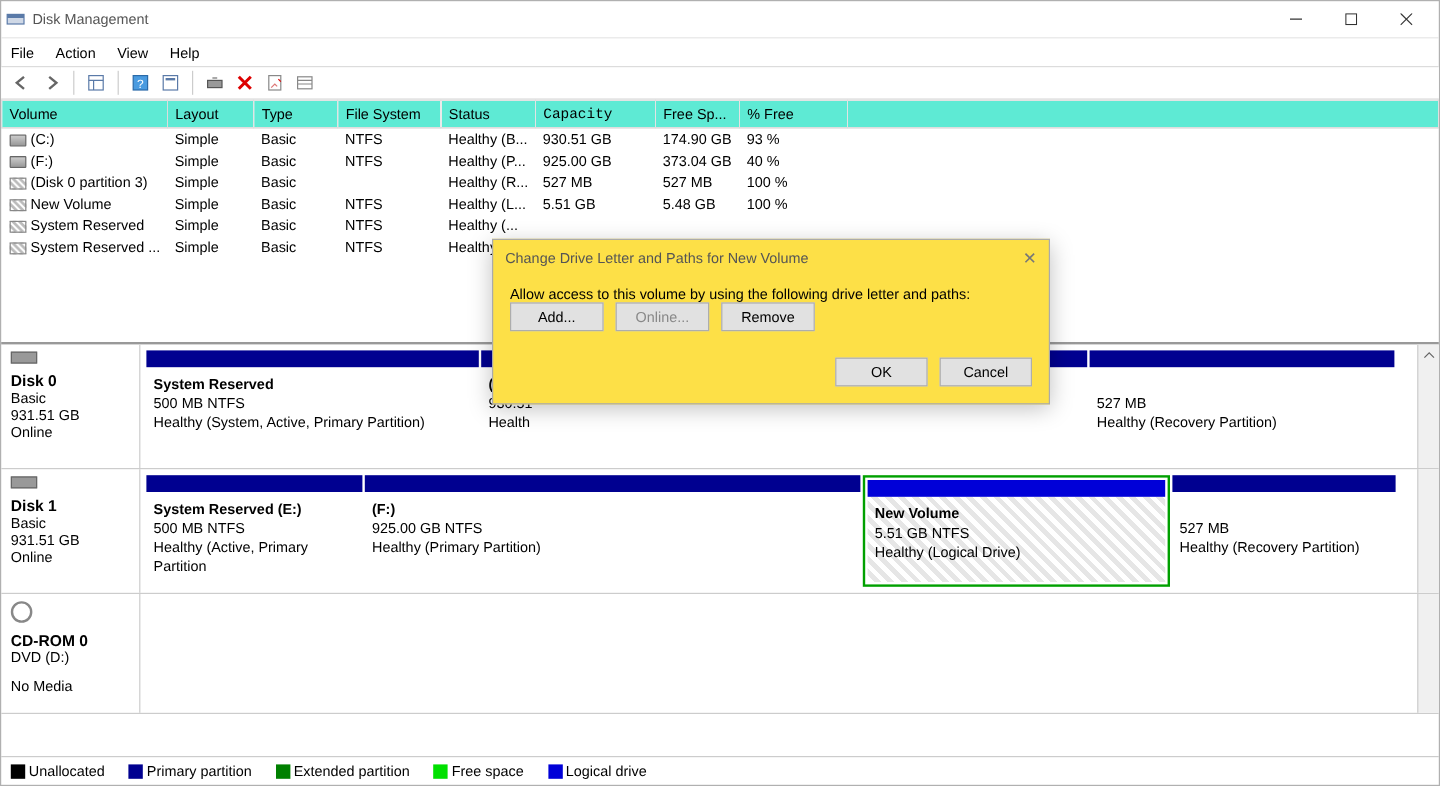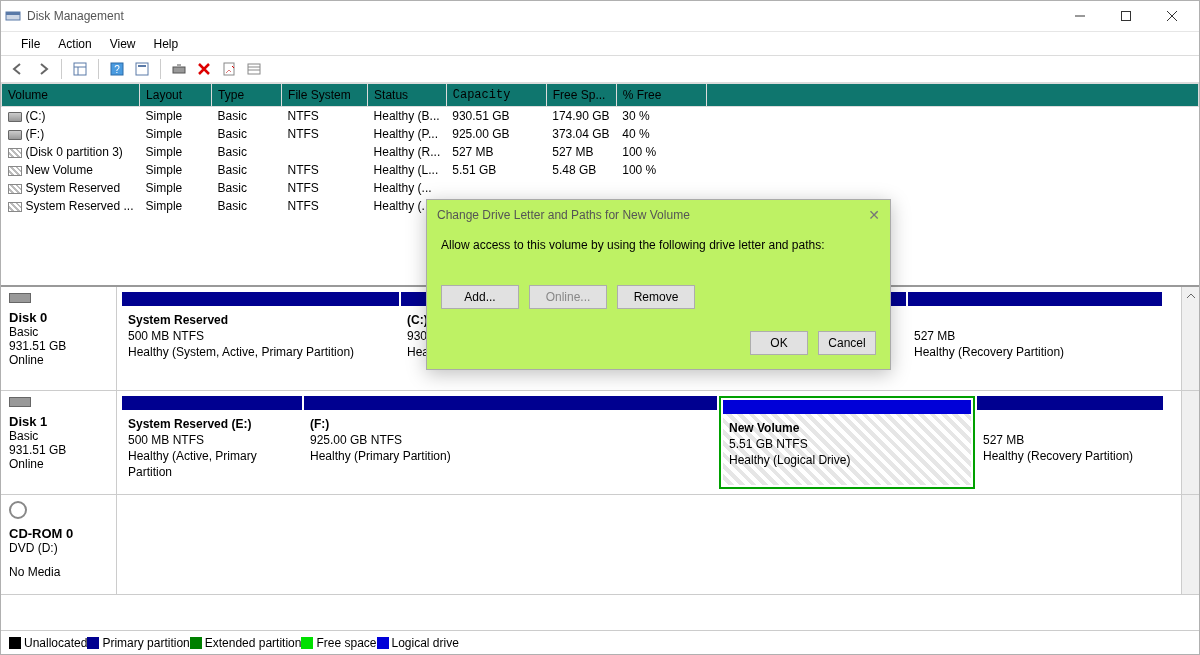--- a/index.html
+++ b/index.html
@@ -8,33 +8,33 @@
 
   
   .titlebar { height: 30px; display: flex; align-items: center; padding: 0 4px; }
   .titlebar .app-icon { width: 16px; height: 16px; margin-right: 6px; display: inline-block; }
   .titlebar .title { font-size: 12px; color: #555; flex: 1; }
   .win-buttons { display: flex; }
   .win-btn { width: 46px; height: 30px; display: flex; align-items: center; justify-content: center; color: #333; }
   .win-btn svg { width: 10px; height: 10px; }
 
   
-  .menubar { height: 24px; display: flex; align-items: center; padding: 0 20px; border-top: 1px solid #e6e6e6; }
+  .menubar { height: 24px; display: flex; align-items: center; padding: 0 8px; border-top: 1px solid #e6e6e6; }
   .menubar span { margin-right: 18px; font-size: 12px; }
 
   
   .toolbar { height: 28px; border-top: 1px solid #dcdcdc; border-bottom: 1px solid #dcdcdc; display: flex; align-items: center; padding: 0 6px; gap: 3px; background: #fff; }
   .toolbar .sep { width: 1px; height: 20px; background: #ccc; margin: 0 4px; }
   .tool-btn { width: 22px; height: 22px; display: flex; align-items: center; justify-content: center; border: 1px solid transparent; }
   .tool-btn svg { width: 16px; height: 16px; }
 
   
   .table-wrap { flex: 0 0 auto; }
   .vol-table { border-collapse: collapse; width: 100%; font-size: 12px; }
-  .vol-table th { text-align: left; font-weight: 400; background: #0f766e; border: 1px solid #dcdcdc; padding: 4px 6px; position: relative; }
+  .vol-table th { text-align: left; font-weight: 400; background: #5eead4; border: 1px solid #dcdcdc; padding: 4px 6px; position: relative; }
   .vol-table td { padding: 2px 6px; white-space: nowrap; }
   .vol-icon { display: inline-block; width: 14px; height: 10px; border: 1px solid #666; border-radius: 1px; background: linear-gradient(#ccc,#999); margin-right: 4px; vertical-align: middle; }
   .vol-stripe { display: inline-block; width: 14px; height: 10px; background: repeating-linear-gradient(45deg,#fff,#fff 2px,#bbb 2px,#bbb 4px); border: 1px solid #888; margin-right: 4px; vertical-align: middle; }
   .spacer { height: 70px; }
 
   
   .disk-area { border-top: 2px solid #999; flex: 1 1 auto; overflow: hidden; position: relative; }
   .disk-row { display: flex; border-bottom: 1px solid #ccc; height: 104px; }
   .disk-row.cd { height: 100px; }
   .disk-label { width: 116px; padding: 6px 8px; border-right: 1px solid #ccc; font-size: 12px; }
@@ -46,37 +46,37 @@
   .part b { font-weight: 600; }
   .primary { border-color: #000090; }
   .logical { border-color: #0000d8; }
   .recovery { border-color: #000090; }
   .extwrap { border: 2px solid #00a000; padding: 2px; display: flex; }
   .hatched { background: repeating-linear-gradient(45deg,#fff,#fff 4px,#e6e6e6 4px,#e6e6e6 8px); }
   .scroll-stub { width: 18px; background: #f0f0f0; border-left: 1px solid #ccc; display:flex; align-items:flex-start; justify-content:center; }
   .scroll-stub svg { margin-top:4px; width:10px; height:10px; }
 
   
-  .legend { height: 24px; border-top: 1px solid #ccc; display: flex; align-items: center; padding: 0 8px; gap: 0; font-size: 12px; }
+  .legend { height: 24px; border-top: 1px solid #ccc; display: flex; align-items: center; padding: 0 8px; gap: 20px; font-size: 12px; }
   .swatch { width: 12px; height: 12px; display: inline-block; margin-right: 3px; vertical-align: middle; }
 
   
-  .dialog { position: absolute; left: 426px; top: 199px; width: 465px; background: #bef264; border: 1px solid #aaa; box-shadow: 0 4px 18px rgba(0,0,0,.25); }
+  .dialog { position: absolute; left: 410px; top: 199px; width: 465px; background: #fde047; border: 1px solid #aaa; box-shadow: 0 4px 18px rgba(0,0,0,.25); }
   .dialog-title { height: 30px; display: flex; align-items: center; padding: 0 10px; font-size: 12px; color: #555; }
   .dialog-title .close { margin-left: auto; color: #777; font-size: 14px; }
   .dialog-body { padding: 8px 14px 12px; font-size: 12px; }
   .listbox { border: 1px solid #aaa; height: 92px; margin: 6px 0 12px; padding: 4px 6px; }
   .listbox .entry { display: flex; align-items: center; gap: 6px; }
   .folder-icon { width: 16px; height: 12px; background: #ffcc66; border: 1px solid #b58a1c; position: relative; }
   .folder-icon:before { content:""; position:absolute; top:-4px; left:0; width:7px; height:4px; background:#ffcc66; border:1px solid #b58a1c; border-bottom:none; }
-  .dlg-btn-row { display: flex; gap: 10px; margin-top: 33px; }
+  .dlg-btn-row { display: flex; gap: 10px; }
   .dlg-btn { width: 78px; height: 24px; border: 1px solid #adadad; background: #e1e1e1; font-size: 12px; display: flex; align-items: center; justify-content: center; }
   .dlg-btn.disabled { color: #888; }
   .dlg-actions { display: flex; justify-content: flex-end; gap: 10px; padding: 10px 14px 14px; }
-  .dlg-actions .dlg-btn { width: 58px; }
+  .dlg-actions .dlg-btn { width: 77px; }
 
   
   .c-vol{width:130px;} .c-lay{width:72px;} .c-typ{width:70px;} .c-fs{width:86px;} .c-stat{width:72px;} .c-cap{width:100px;font-family:Liberation Mono, monospace;} .c-free{width:70px;} .c-pf{width:90px;} .c-rest{width:auto;}
 </style>
 </head>
 <body>
 
 <div class="window">
 
   <div class="titlebar">
@@ -191,21 +191,21 @@
       </thead>
       <tbody id="vol-body">
           <tr>
             <td><span class="vol-icon"></span>(C:)</td>
             <td>Simple</td>
             <td>Basic</td>
             <td>NTFS</td>
             <td>Healthy (B...</td>
             <td>930.51 GB</td>
             <td>174.90 GB</td>
-            <td>30 %</td>
+            <td>93 %</td>
             <td></td>
           </tr>
           <tr>
             <td><span class="vol-icon"></span>(F:)</td>
             <td>Simple</td>
             <td>Basic</td>
             <td>NTFS</td>
             <td>Healthy (P...</td>
             <td>925.00 GB</td>
             <td>373.04 GB</td>

